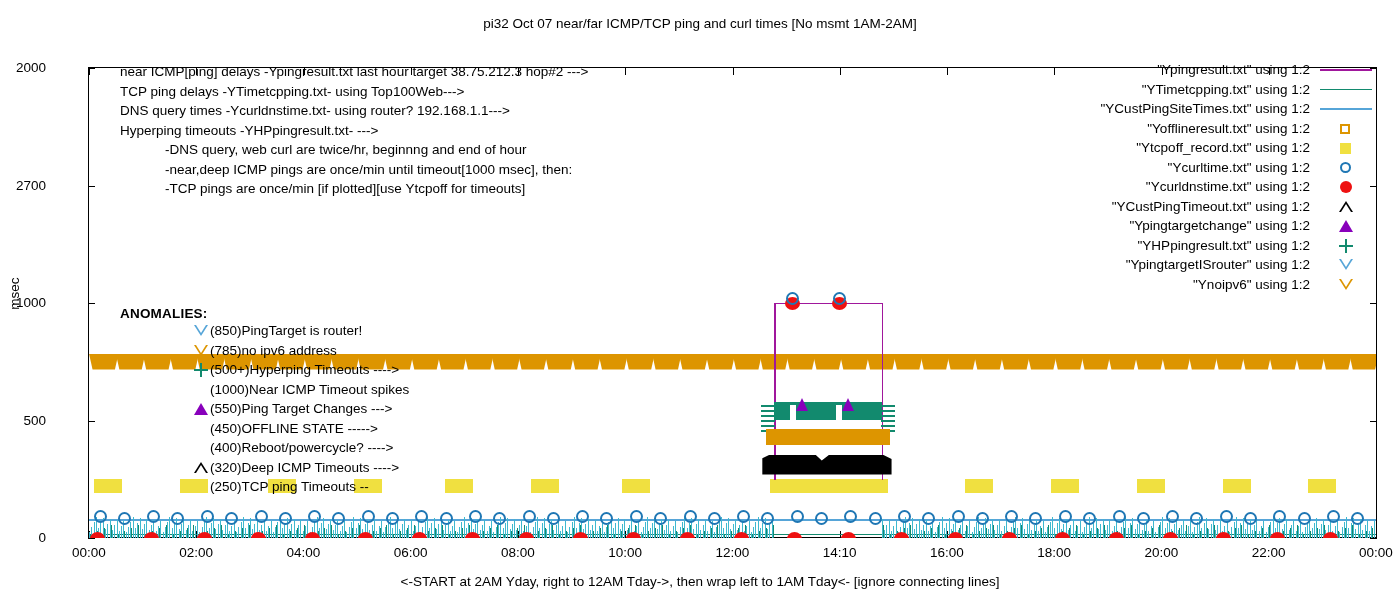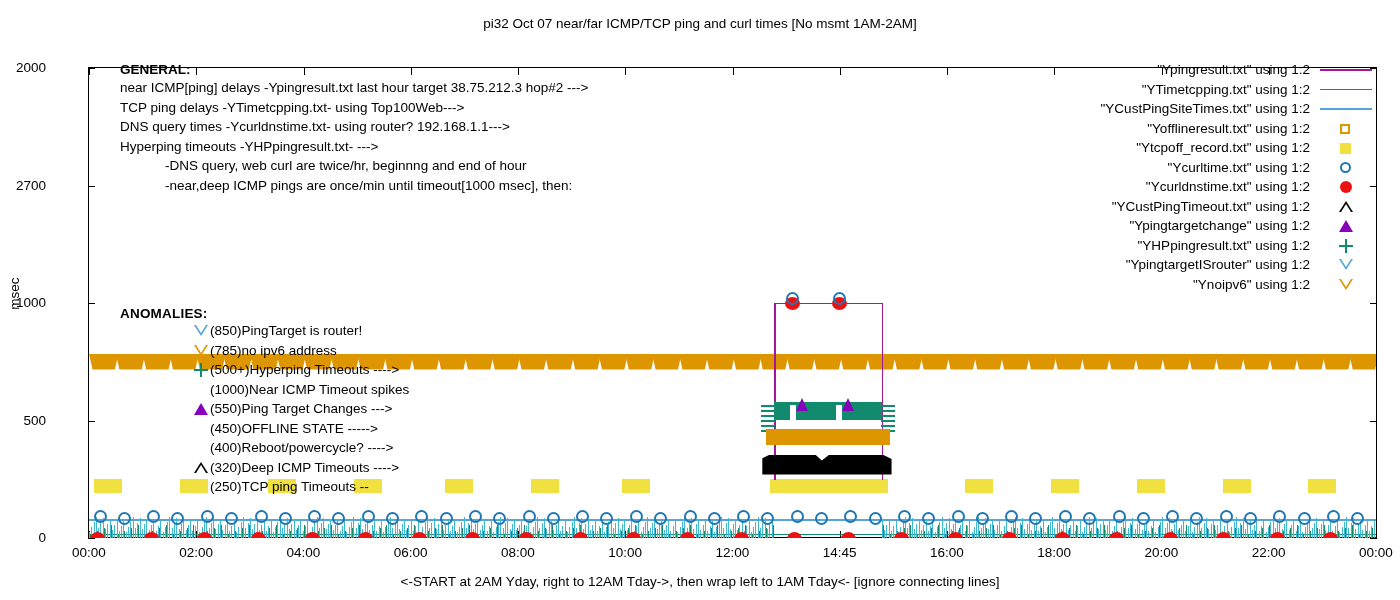--- a/index.html
+++ b/index.html
@@ -122,21 +122,21 @@
     <div class="abs xtick-mark t" style="left: 410.75px;"></div>
     <div class="abs xtick-label" style="left: 518px;">08:00</div>
     <div class="abs xtick-mark" style="left: 518px;"></div>
     <div class="abs xtick-mark t" style="left: 518px;"></div>
     <div class="abs xtick-label" style="left: 625.25px;">10:00</div>
     <div class="abs xtick-mark" style="left: 625.25px;"></div>
     <div class="abs xtick-mark t" style="left: 625.25px;"></div>
     <div class="abs xtick-label" style="left: 732.5px;">12:00</div>
     <div class="abs xtick-mark" style="left: 732.5px;"></div>
     <div class="abs xtick-mark t" style="left: 732.5px;"></div>
-    <div class="abs xtick-label" style="left: 839.75px;">14:45</div>
+    <div class="abs xtick-label" style="left: 839.75px;">14:10</div>
     <div class="abs xtick-mark" style="left: 839.75px;"></div>
     <div class="abs xtick-mark t" style="left: 839.75px;"></div>
     <div class="abs xtick-label" style="left: 947px;">16:00</div>
     <div class="abs xtick-mark" style="left: 947px;"></div>
     <div class="abs xtick-mark t" style="left: 947px;"></div>
     <div class="abs xtick-label" style="left: 1054.25px;">18:00</div>
     <div class="abs xtick-mark" style="left: 1054.25px;"></div>
     <div class="abs xtick-mark t" style="left: 1054.25px;"></div>
     <div class="abs xtick-label" style="left: 1161.5px;">20:00</div>
     <div class="abs xtick-mark" style="left: 1161.5px;"></div>
@@ -995,28 +995,28 @@
     <div class="band" style="left: 791.577px; top: 361.7px; width: 14px; height: 2px; background: rgb(18, 138, 110);"></div>
     <div class="band" style="left: 707.327px; top: 329.7px; width: 0px; height: 0px; border-left: 6px solid transparent; border-right: 6px solid transparent; border-bottom: 13px solid rgb(136, 0, 187);"></div>
     <div class="band" style="left: 701.327px; top: 336.7px; width: 6px; height: 15.8px; background: rgb(255, 255, 255);"></div>
     <div class="band" style="left: 753.327px; top: 329.7px; width: 0px; height: 0px; border-left: 6px solid transparent; border-right: 6px solid transparent; border-bottom: 13px solid rgb(136, 0, 187);"></div>
     <div class="band" style="left: 747.327px; top: 336.7px; width: 6px; height: 15.8px; background: rgb(255, 255, 255);"></div>
     <div class="band" style="left: 677.327px; top: 361.43px; width: 123.25px; height: 16px; background: rgb(221, 149, 0);"></div>
     <div class="band" style="left: 673.327px; top: 386.575px; width: 129.25px; height: 20px; background: rgb(0, 0, 0); clip-path: polygon(0px 18%, 6% 0px, 41% 0px, 46% 30%, 52% 0px, 93% 0px, 100% 22%, 100% 100%, 0px 100%);"></div>
   </div>
 
 <div class="abs" id="general-block">
-  <div class="hd">GENERAL:</div>
   <div id="general-lines">
       <div class="ln">near ICMP[ping] delays -Ypingresult.txt last hour target 38.75.212.3 hop#2 ---&gt;</div>
       <div class="ln">TCP ping delays -YTimetcpping.txt- using Top100Web---&gt;</div>
       <div class="ln">DNS query times -Ycurldnstime.txt- using router? 192.168.1.1---&gt;</div>
       <div class="ln">Hyperping timeouts -YHPpingresult.txt- ---&gt;</div>
       <div class="ln">            -DNS query, web curl are twice/hr, beginnng and end of hour</div>
       <div class="ln">            -near,deep ICMP pings are once/min until timeout[1000 msec], then:</div>
+      <div class="ln">            -TCP pings are once/min [if plotted][use Ytcpoff for timeouts]</div>
     </div>
 </div>
 
 <div class="abs" id="anomalies-block">
   <div class="hd">ANOMALIES:</div>
   <div id="anomaly-rows">
       <div class="anom-row"><span class="mk"><span class="leg-mk" style="left: 0px;"><span class="m-tri-down-open" style="border-top-color:#56a5d8"><i></i></span></span></span><span class="txt">(850)PingTarget is router!</span></div>
       <div class="anom-row"><span class="mk"><span class="leg-mk" style="left: 0px;"><span class="m-tri-down-org" style="border-top-color:#dd9500"><i></i></span></span></span><span class="txt">(785)no ipv6 address</span></div>
       <div class="anom-row"><span class="mk"><span class="leg-mk" style="left: 0px;"><span class="m-plus"><b style="background:#128a6e"></b><s style="background:#128a6e"></s></span></span></span><span class="txt">(500+)Hyperping Timeouts ----&gt;</span></div>
       <div class="anom-row"><span class="txt">(1000)Near ICMP Timeout spikes</span></div>

